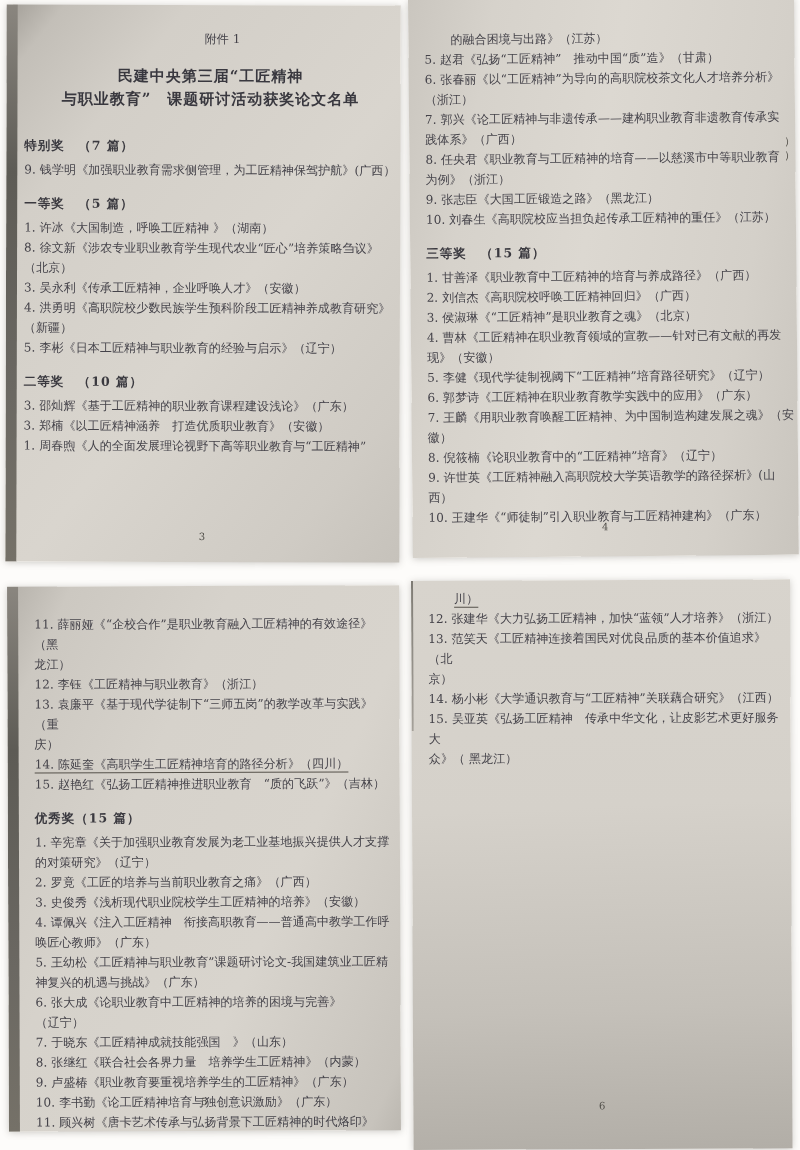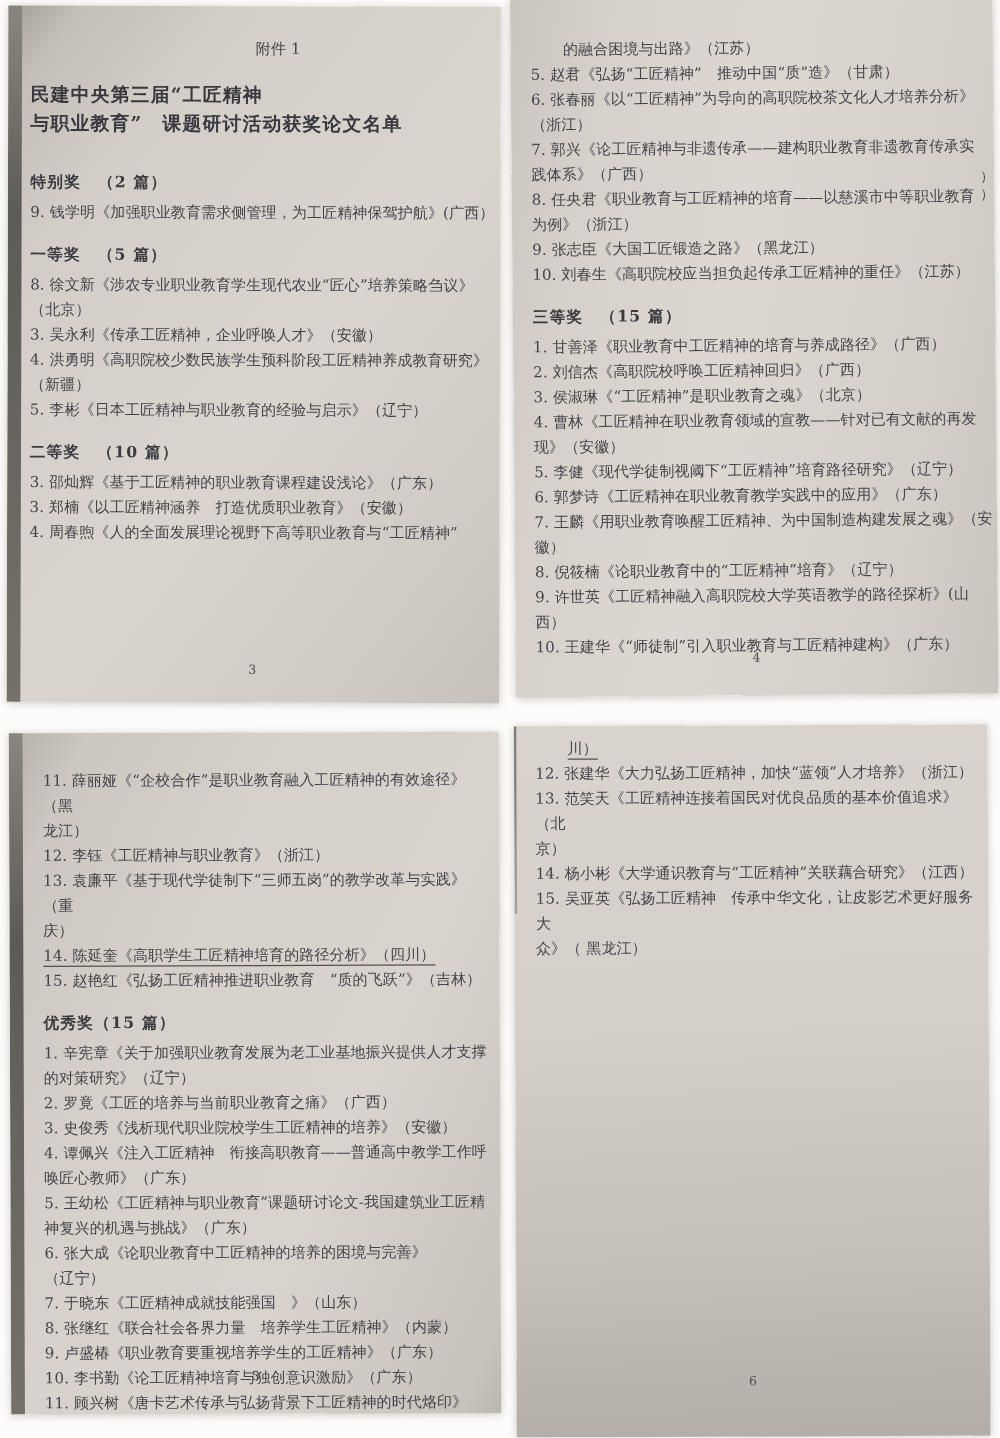--- a/index.html
+++ b/index.html
@@ -51,21 +51,21 @@
   #page-1 .content{padding:30px 2px 0 16px;}
   #page-2 .content{padding:28px 4px 0 27px;}
   #page-3 .content{padding:8px 2px 0 17px;}
 
   .blk{
     font-size:12px;line-height:20px;color:#45434a;
     white-space:pre-wrap;letter-spacing:.1px;
   }
   .attachment{margin:0 0 16px 24px;text-align:center;}
   .title{
-    font-weight:700;font-size:15px;line-height:23px;
+    text-align:center;font-weight:700;font-size:15px;line-height:23px;
     letter-spacing:1px;color:#39383f;
   }
   .title.last{margin-bottom:25px;}
   .heading{
     font-weight:700;font-size:12.5px;letter-spacing:1px;
     color:#3a393f;margin:14px 0 4px;
   }
   .item{margin:0;}
   .cont{padding-left:26px;}
   .underlined{
@@ -88,33 +88,34 @@
   #page-3 .pagenum{bottom:38px;}
 </style>
 </head>
 <body>
 
 <div class="page" id="page-0">
   <div class="content">
       <div class="blk attachment">附件 1</div>
       <div class="blk title">民建中央第三届“工匠精神</div>
       <div class="blk title last">与职业教育”　课题研讨活动获奖论文名单</div>
-      <div class="blk heading">特别奖　（2 篇）</div>
+      <div class="blk heading">特别奖　（7 篇）</div>
       <div class="blk item">9. 钱学明《加强职业教育需求侧管理，为工匠精神保驾护航》(广西）</div>
       <div class="blk heading">一等奖　（5 篇）</div>
+      <div class="blk item">1. 许冰《大国制造，呼唤工匠精神 》（湖南）</div>
       <div class="blk item">8. 徐文新《涉农专业职业教育学生现代农业“匠心”培养策略刍议》
 （北京）</div>
       <div class="blk item">3. 吴永利《传承工匠精神，企业呼唤人才》（安徽）</div>
       <div class="blk item">4. 洪勇明《高职院校少数民族学生预科阶段工匠精神养成教育研究》
 （新疆）</div>
       <div class="blk item">5. 李彬《日本工匠精神与职业教育的经验与启示》（辽宁）</div>
       <div class="blk heading">二等奖　（10 篇）</div>
       <div class="blk item">3. 邵灿辉《基于工匠精神的职业教育课程建设浅论》（广东）</div>
       <div class="blk item">3. 郑楠《以工匠精神涵养　打造优质职业教育》（安徽）</div>
-      <div class="blk item">4. 周春煦《人的全面发展理论视野下高等职业教育与“工匠精神”</div>
+      <div class="blk item">1. 周春煦《人的全面发展理论视野下高等职业教育与“工匠精神”</div>
     </div>
   <div class="pagenum">3</div>
 </div>
 
 <div class="page" id="page-1">
   <div class="content">
       <div class="blk cont">的融合困境与出路》（江苏）</div>
       <div class="blk item">5. 赵君《弘扬“工匠精神”　推动中国“质”造》（甘肃）</div>
       <div class="blk item">6. 张春丽《以“工匠精神”为导向的高职院校茶文化人才培养分析》
 （浙江）</div>

